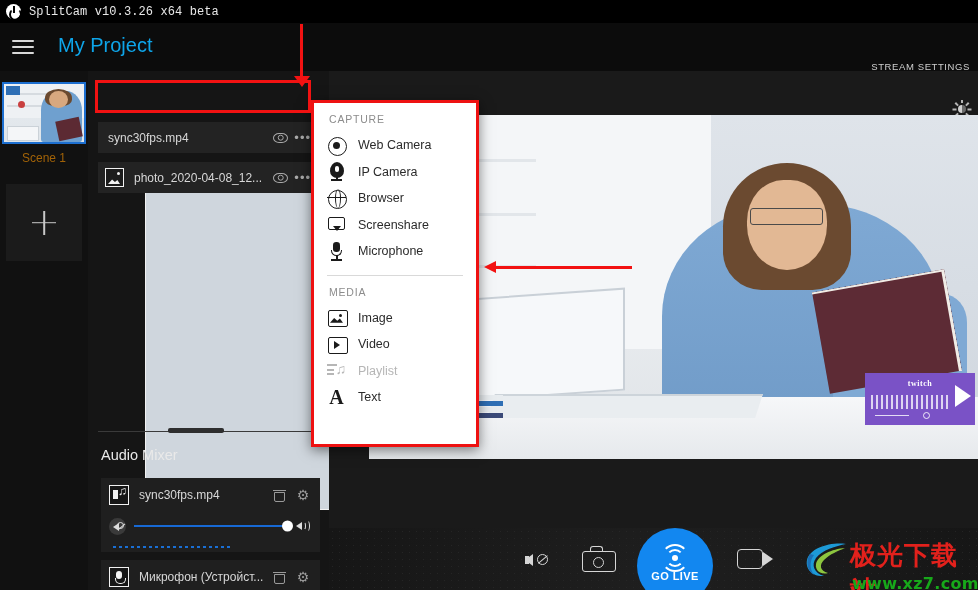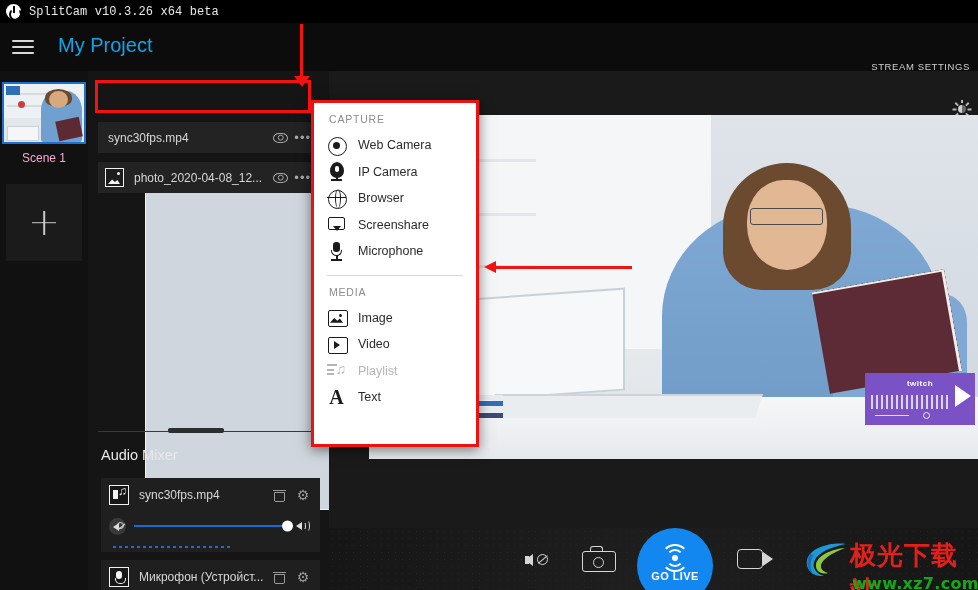--- a/index.html
+++ b/index.html
@@ -65,21 +65,21 @@
     position: absolute; left: 0; top: 71px; width: 88px; height: 519px;
     background: #111;
   }
   .scene-thumb {
     position: absolute; left: 2px; top: 11px; width: 84px; height: 62px;
     border: 2px solid #1d6fd0;
     overflow: hidden; background: #cfd6dd; cursor: pointer;
   }
   .scene-label {
     position: absolute; left: 0; top: 80px; width: 88px; text-align: center;
-    color: #f9a8d4; font-size: 12px;
+    color: #a16207; font-size: 12px;
   }
   .scene-add {
     position: absolute; left: 6px; top: 113px; width: 76px; height: 77px;
     background: #1b1b1b; cursor: pointer;
   }
   .scene-add::before, .scene-add::after {
     content: ""; position: absolute; background: #c9c9c9;
   }
   .scene-add::before { left: 50%; top: 27px; width: 1.6px; height: 24px; transform: translateX(-50%); }
   .scene-add::after  { top: 50%; left: 26px; width: 24px; height: 1.6px; transform: translateY(-50%); }
@@ -324,20 +324,21 @@
     background: #e9edf0; border-top: 2px solid #cdd4da; transform: skewX(-18deg); }
   .vid-books { position: absolute; left: 2%; bottom: 12%; width: 20%; height: 13%; }
   .vid-books .b { position: absolute; left: 0; width: 100%; height: 5px; }
   .vid-books .b1 { bottom: 0; background: #3b4a78; }
   .vid-books .b2 { bottom: 6px; background: #e8ecef; }
   .vid-books .b3 { bottom: 12px; background: #2f6fb5; }
   .vid-books .b4 { bottom: 18px; background: #e8ecef; }
   .vid-twitch {
     position: absolute; right: 4px; bottom: 34px; width: 110px; height: 52px;
     background: #7a52c6;
+    font-family: Liberation Serif, serif;
   }
   .vid-twitch .tw { position: absolute; left: 50%; top: 6px; transform: translateX(-50%);
     color: #fff; font-size: 8px; font-weight: bold; letter-spacing: .5px; }
   .vid-twitch .wave { position: absolute; left: 6px; top: 22px; right: 24px; height: 14px;
     background: repeating-linear-gradient(90deg, rgba(255,255,255,.75) 0 1.5px, transparent 1.5px 5px); }
   .vid-twitch .line { position: absolute; left: 10px; bottom: 9px; width: 34px; height: 1.4px;
     background: rgba(255,255,255,.8); }
   .vid-twitch .circ { position: absolute; left: 58px; bottom: 6px; width: 7px; height: 7px;
     border-radius: 50%; border: 1.4px solid rgba(255,255,255,.85); }
   .vid-twitch .play { position: absolute; right: 4px; top: 12px; width: 0; height: 0;

